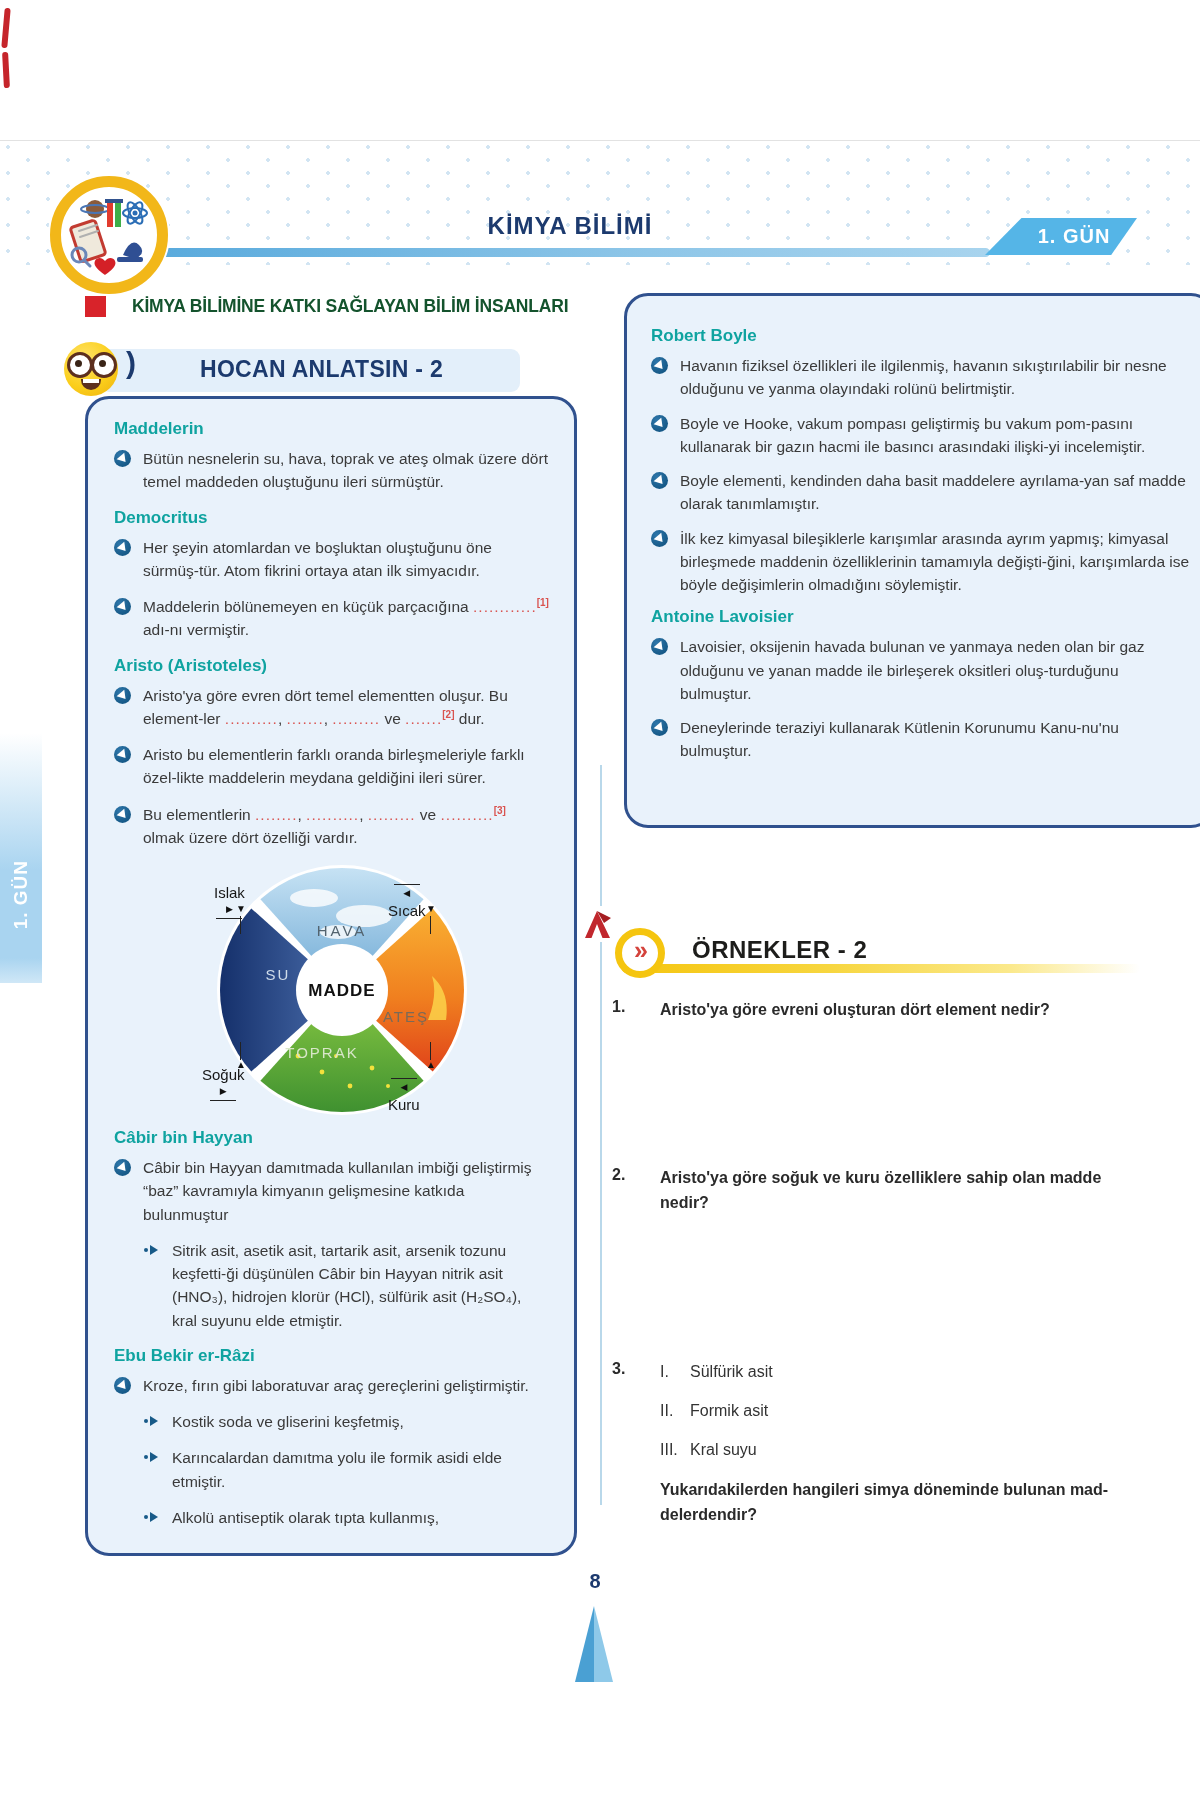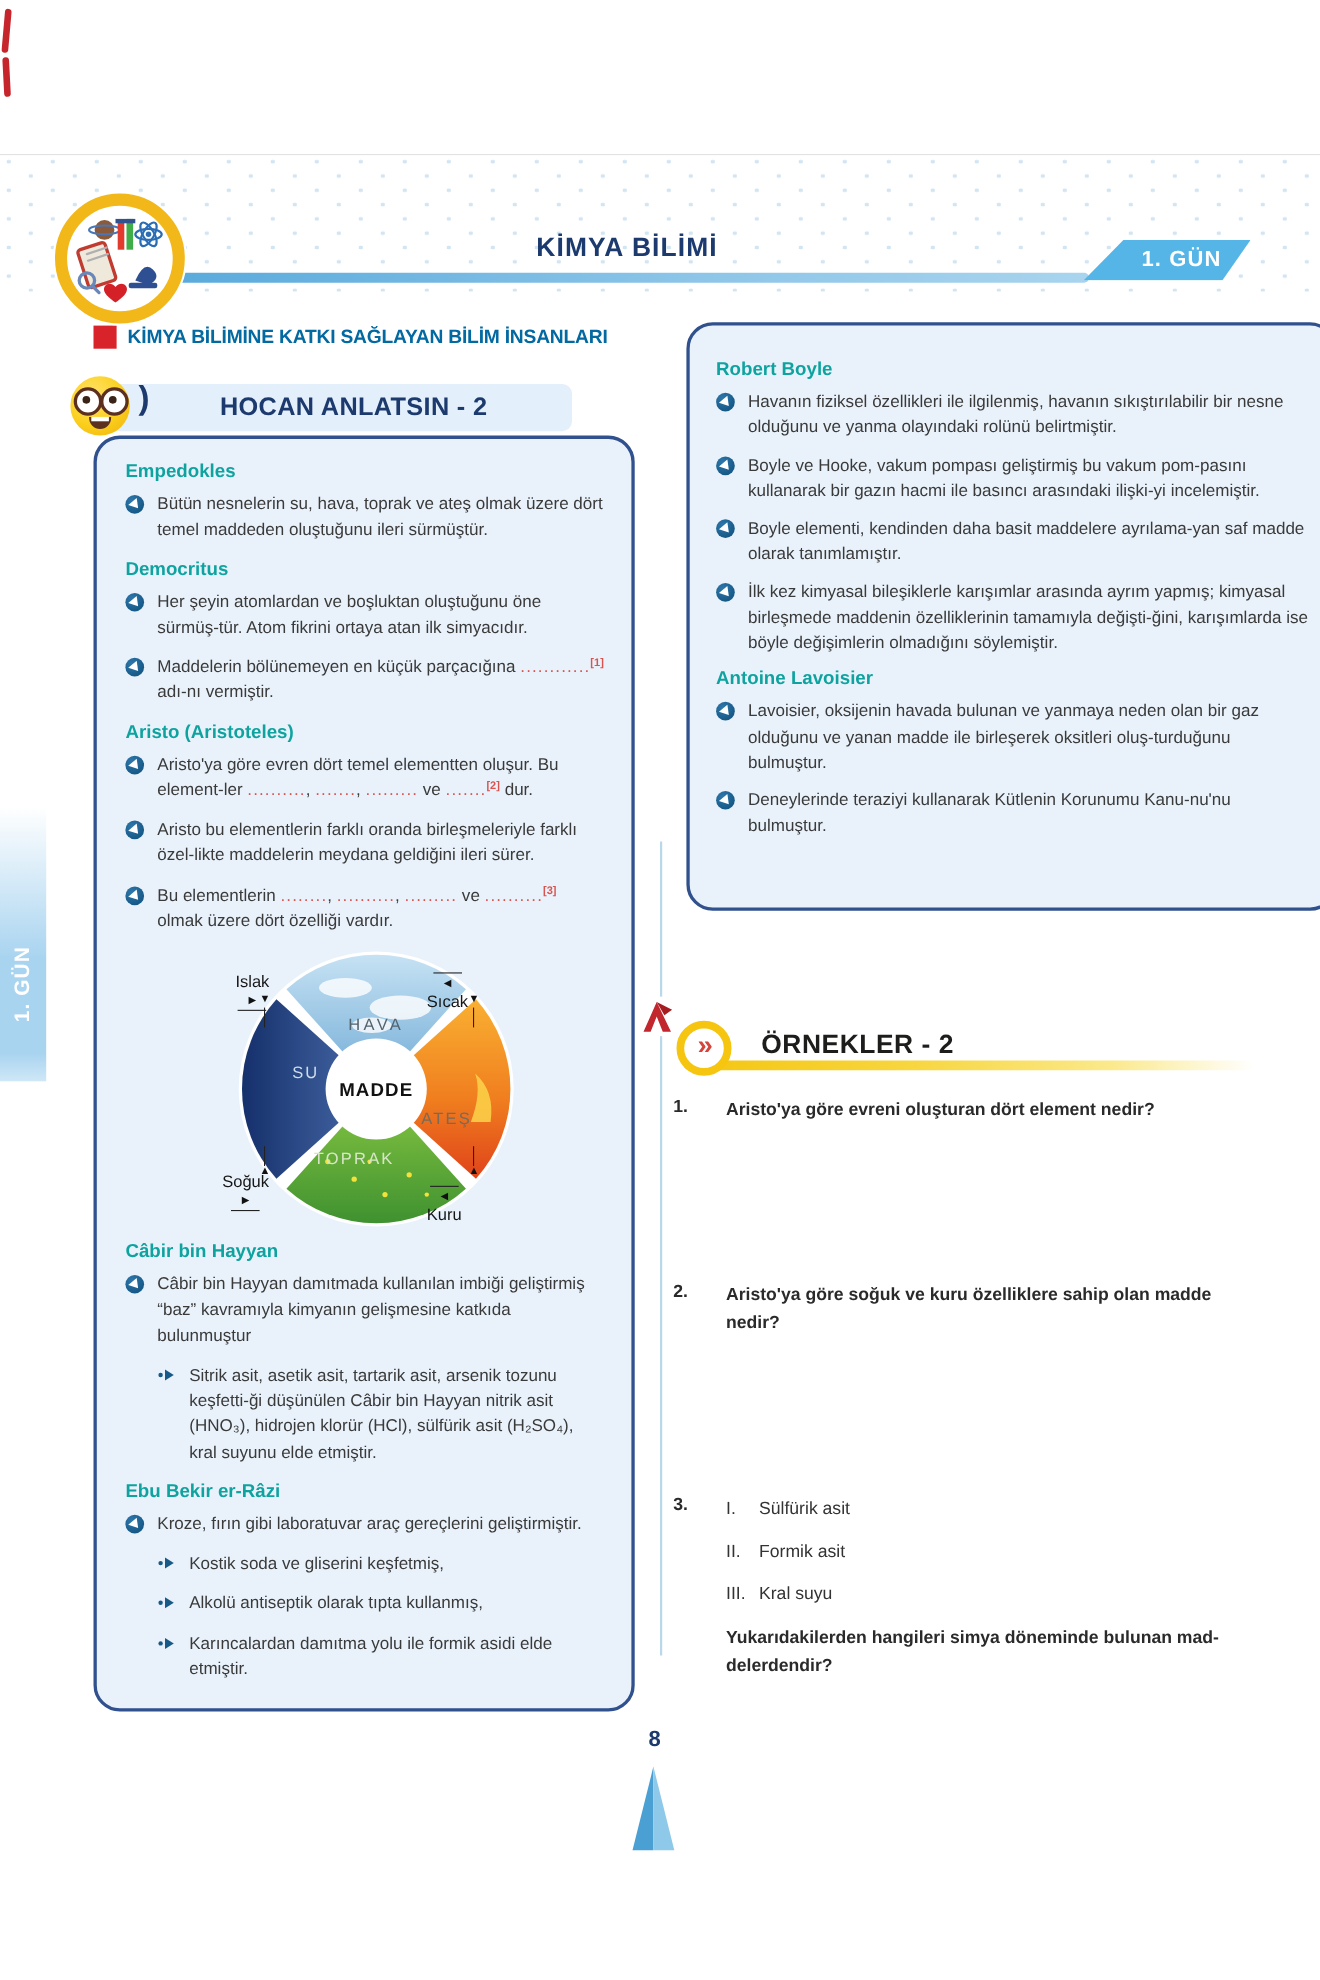--- a/index.html
+++ b/index.html
@@ -32,21 +32,21 @@
     display:flex;align-items:center;justify-content:center;padding-left:26px;box-sizing:border-box;
     color:#fff;font-weight:700;font-size:20px;letter-spacing:1px;}
   .side-tab{position:absolute;left:0;top:733px;width:42px;height:250px;
     background:linear-gradient(to bottom,rgba(169,212,240,0) 0%,rgba(169,212,240,.5) 28%,#a9d4f0 55%,#a9d4f0 90%,rgba(169,212,240,.55) 100%);
     display:flex;align-items:center;justify-content:center;}
   .side-tab span{writing-mode:vertical-rl;transform:rotate(180deg);color:#fff;font-weight:700;
     font-size:19px;letter-spacing:1px;margin-top:74px;}
   
   .red-header{position:absolute;left:85px;top:296px;display:flex;align-items:center;gap:10px;}
   .red-sq{width:21px;height:21px;background:#d8232a;}
-  .red-header span{color:#0369a1;font-weight:700;font-size:17.5px;letter-spacing:-0.2px;}
+  .red-header span{color:#14532d;font-weight:700;font-size:17.5px;letter-spacing:-0.2px;margin-left:16px;}
   .hocan-band{position:absolute;left:100px;top:349px;width:420px;height:43px;background:#e3effa;border-radius:9px;}
   .paren{position:absolute;left:126px;top:346px;font-size:30px;font-weight:700;color:#1c3a6e;z-index:4;}
   .hocan-title{position:absolute;left:152px;top:356px;font-size:23px;font-weight:700;color:#1c3a6e;letter-spacing:.3px;z-index:4;margin-left:48px;}
   .emoji{position:absolute;left:64px;top:342px;width:54px;height:54px;border-radius:50%;z-index:5;
     background:radial-gradient(circle at 38% 32%,#ffe36b 0%,#fbcf1c 55%,#eeb00d 100%);}
   .emoji .glass{position:absolute;width:20px;height:20px;border-radius:50%;background:#fff;border:3px solid #5d2f1e;box-sizing:content-box;}
   .emoji .g1{left:3px;top:10px}.emoji .g2{left:27px;top:10px}
   .emoji .pu{position:absolute;width:7px;height:7px;background:#3a2417;border-radius:50%;top:18px;}
   .emoji .p1{left:11px}.emoji .p2{left:35px}
   .emoji .mouth{position:absolute;left:17px;top:37px;width:20px;height:11px;background:#5d2f1e;border-radius:0 0 12px 12px;}
@@ -147,21 +147,21 @@
   <div class="glass g2"></div>
   <div class="pu p1"></div>
   <div class="pu p2"></div>
   <div class="mouth"></div>
   <div class="teeth"></div>
 </div>
 <div class="paren">)</div>
 <div class="hocan-title">HOCAN ANLATSIN - 2</div>
 
 <div class="panel left-box">
-  <div class="sci first">Empedokles</div>
+  <div class="sci first">Maddelerin</div>
   <div class="it">
     <span class="bi"></span>
     <span>Bütün nesnelerin su, hava, toprak ve ateş olmak üzere dört temel maddeden oluştuğunu ileri sürmüştür.</span>
   </div>
 
   <div class="sci">Democritus</div>
   <div class="it">
     <span class="bi"></span>
     <span>Her şeyin atomlardan ve boşluktan oluştuğunu öne sürmüş-tür. Atom fikrini ortaya atan ilk simyacıdır.</span>
   </div>
@@ -285,28 +285,28 @@
         <span class="dot"></span>
         <span class="tri"></span>
       </span>
     <span>Kostik soda ve gliserini keşfetmiş,</span>
   </div>
   <div class="it sub">
     <span class="sai">
         <span class="dot"></span>
         <span class="tri"></span>
       </span>
-    <span>Alkolü antiseptik olarak tıpta kullanmış,</span>
+    <span>Karıncalardan damıtma yolu ile formik asidi elde etmiştir.</span>
   </div>
   <div class="it sub">
     <span class="sai">
         <span class="dot"></span>
         <span class="tri"></span>
       </span>
-    <span>Karıncalardan damıtma yolu ile formik asidi elde etmiştir.</span>
+    <span>Alkolü antiseptik olarak tıpta kullanmış,</span>
   </div>
 </div>
 
 <div class="panel right-box">
   <div class="sci first">Robert Boyle</div>
   <div class="it">
     <span class="bi"></span>
     <span>Havanın fiziksel özellikleri ile ilgilenmiş, havanın sıkıştırılabilir bir nesne olduğunu ve yanma olayındaki rolünü belirtmiştir.</span>
   </div>
   <div class="it">

